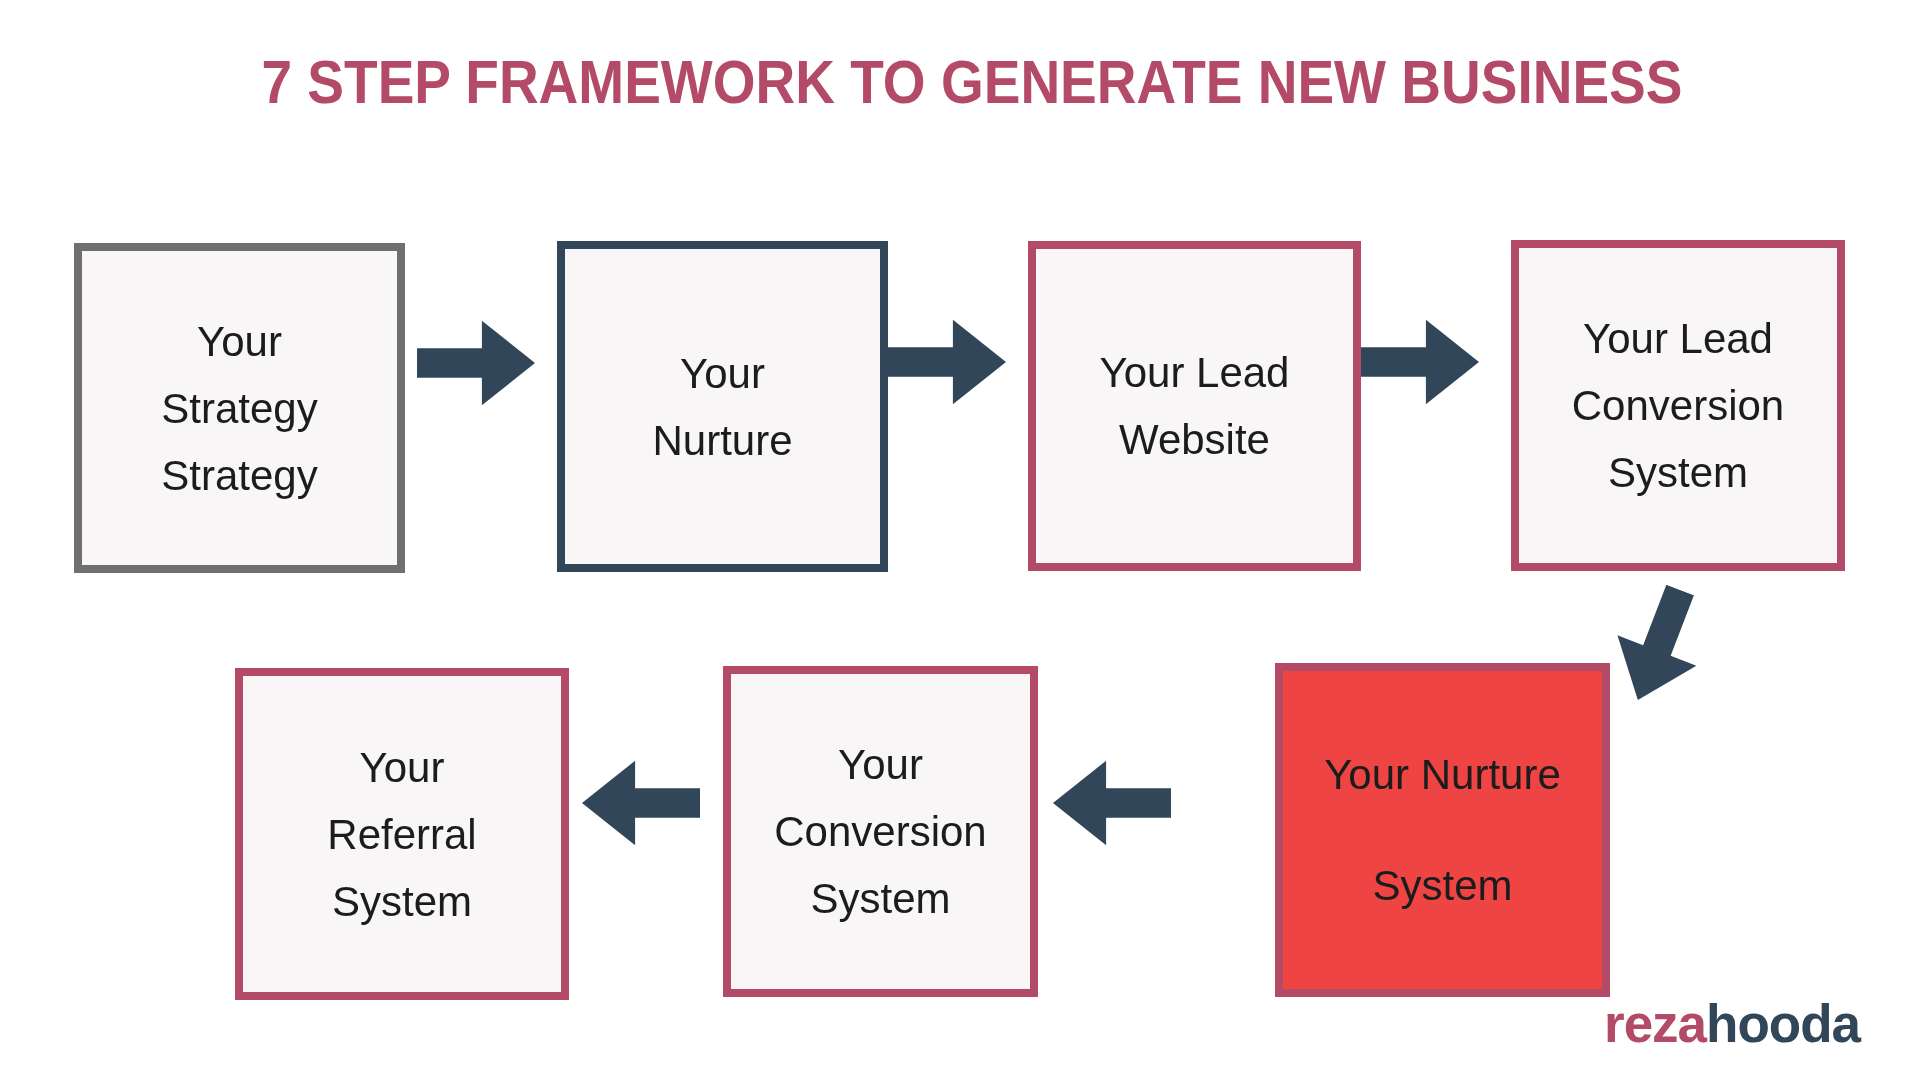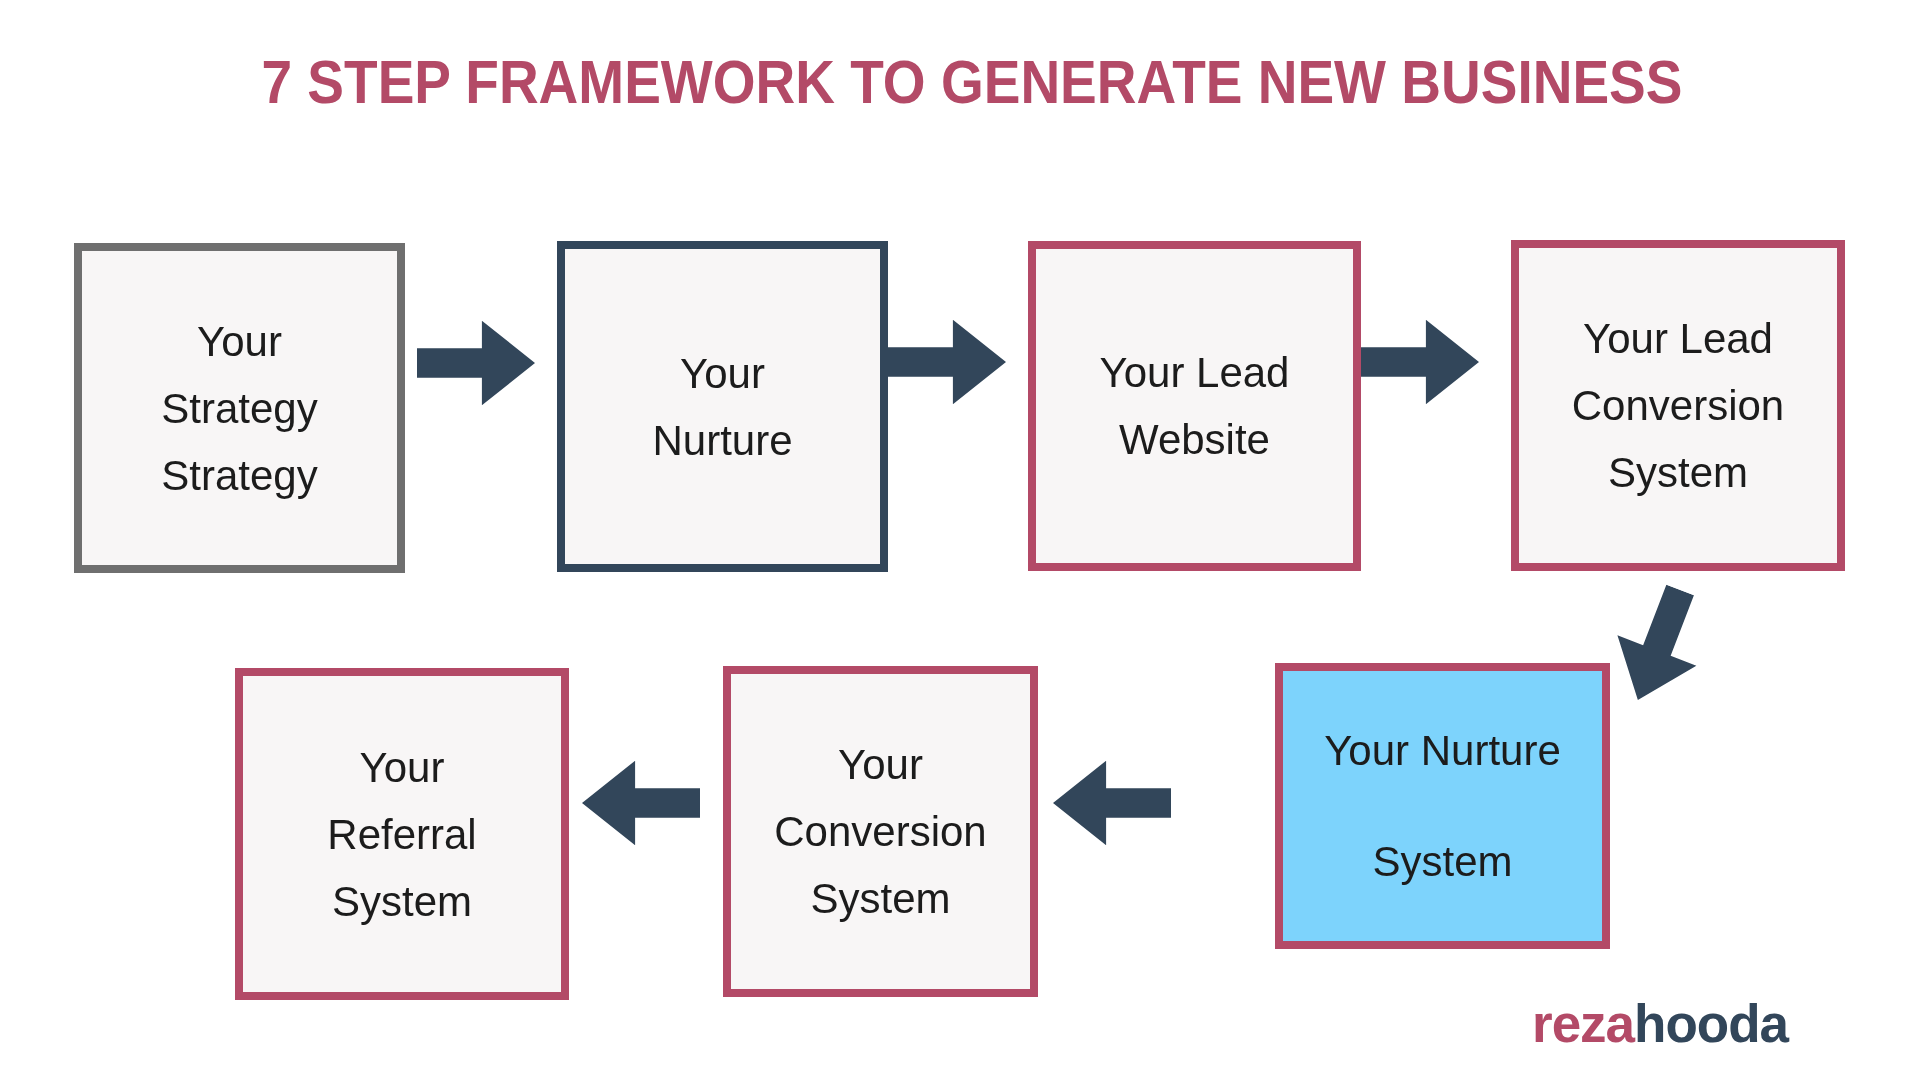--- a/index.html
+++ b/index.html
@@ -20,21 +20,21 @@
     display:flex; flex-direction:column;
     align-items:center; justify-content:center;
     text-align:center;
     font-size:42px; line-height:67px; color:#1c1c1c;
   }
   .box .line { display:block; }
   .arrow { position:absolute; }
   .arrow-left { transform:scaleX(-1); }
   .arrow-diag { transform:rotate(111deg); }
   .logo {
-    position:absolute; left:1520px; top:993px;
+    position:absolute; left:1592px; top:993px;
     font-size:53px; font-weight:bold; letter-spacing:-1px;
     white-space:nowrap;
   }
 </style>
 </head>
 <body>
 
 <div class="canvas" style="background-color: rgb(255, 255, 255); margin-left: 12px;">
 
   <h1 class="title" style="color: rgb(179, 74, 103);">7 STEP FRAMEWORK TO GENERATE NEW BUSINESS</h1>
@@ -70,21 +70,21 @@
   <div class="box" style="left: 1499px; top: 240px; width: 334px; height: 331px; border-color: rgb(179, 74, 103); background-color: rgb(248, 246, 246); color: rgb(28, 28, 28);">
     <span class="line">Your Lead</span>
     <span class="line">Conversion</span>
     <span class="line">System</span>
   </div>
 
   <svg class="arrow arrow-diag" style="left:1588px; top:602px;" width="118" height="86" viewBox="0 0 120 86">
     <polygon points="0,28 66,28 66,0 120,43 66,86 66,58 0,58" style="fill: rgb(50, 70, 90);"></polygon>
   </svg>
 
-  <div class="box" style="left: 1263px; top: 663px; width: 335px; height: 286px; border-color: rgb(179, 74, 103); background-color: #7dd3fc; color: rgb(28, 28, 28); gap: 44px;">
+  <div class="box" style="left: 1263px; top: 663px; width: 335px; height: 334px; border-color: rgb(179, 74, 103); background-color: #ef4444; color: rgb(28, 28, 28); gap: 44px;">
     <span class="line">Your Nurture</span>
     <span class="line">System</span>
   </div>
 
   <svg class="arrow arrow-left" style="left:1041px; top:760px;" width="118" height="86" viewBox="0 0 120 86">
     <polygon points="0,28 66,28 66,0 120,43 66,86 66,58 0,58" style="fill: rgb(50, 70, 90);"></polygon>
   </svg>
 
   <div class="box" style="left: 711px; top: 666px; width: 315px; height: 331px; border-color: rgb(179, 74, 103); background-color: rgb(248, 246, 246); color: rgb(28, 28, 28);">
     <span class="line">Your</span>

